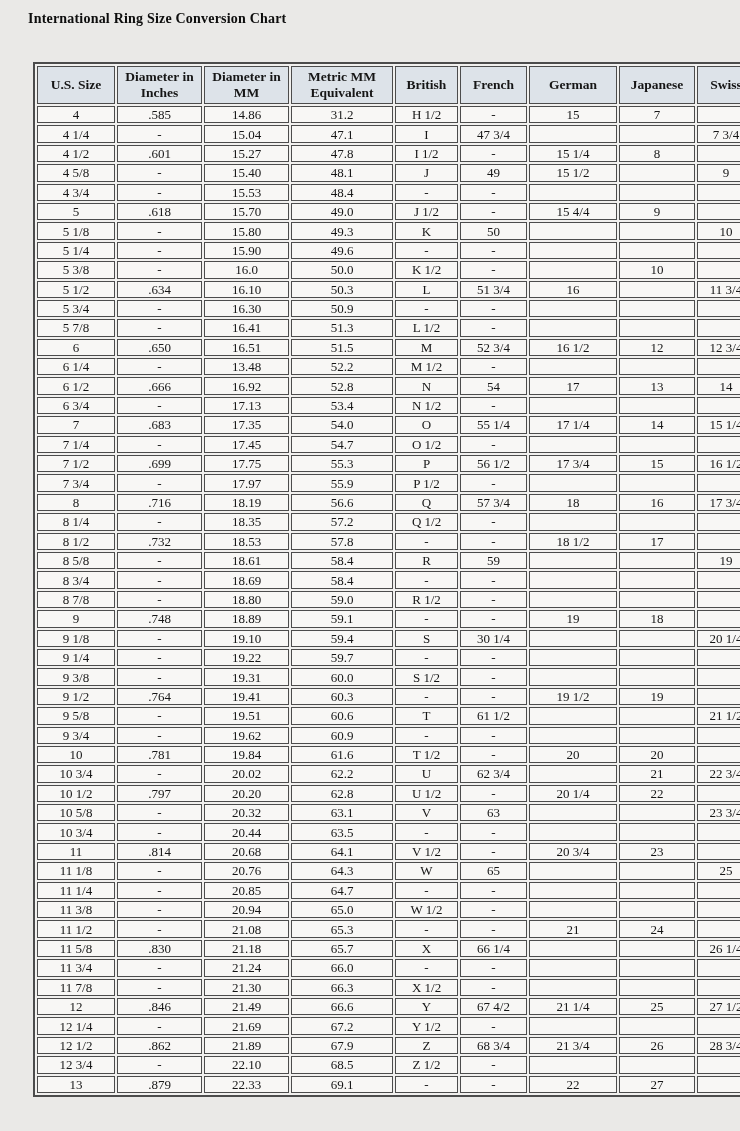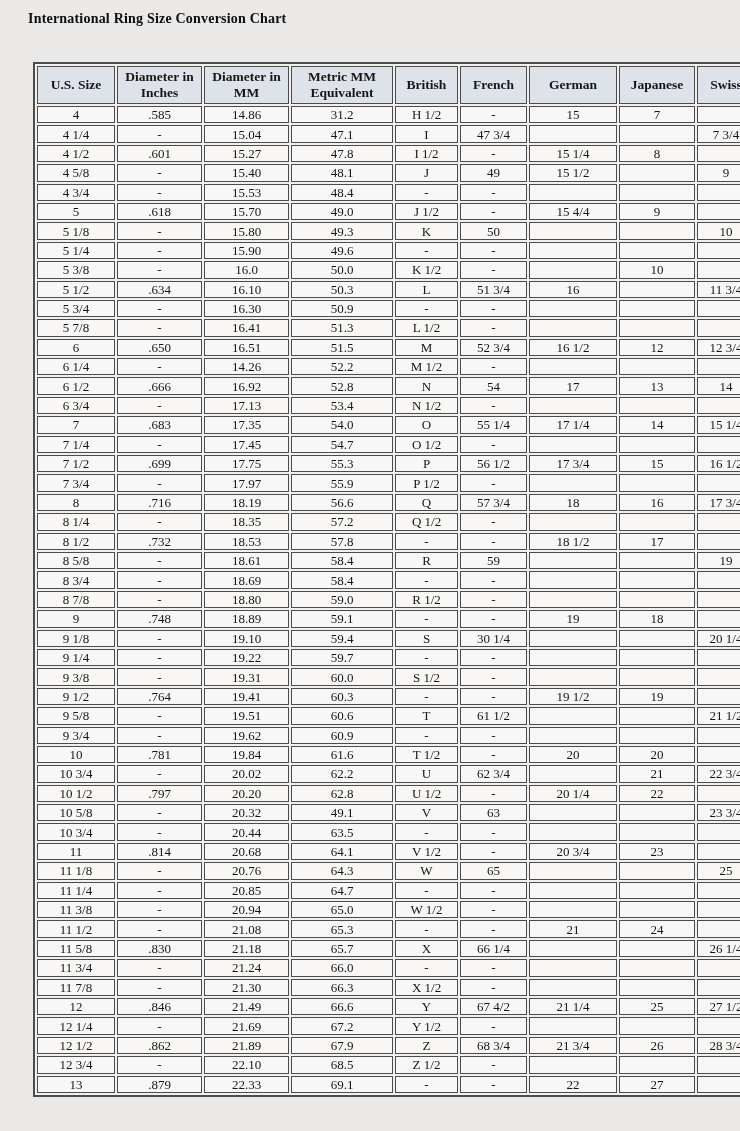--- a/index.html
+++ b/index.html
@@ -242,21 +242,21 @@
           <td>51.5</td>
           <td>M</td>
           <td>52 3/4</td>
           <td>16 1/2</td>
           <td>12</td>
           <td>12 3/4</td>
         </tr>
         <tr>
           <td>6 1/4</td>
           <td>-</td>
-          <td>14.26</td>
+          <td>13.48</td>
           <td>52.2</td>
           <td>M 1/2</td>
           <td>-</td>
           <td></td>
           <td></td>
           <td></td>
         </tr>
         <tr>
           <td>6 1/2</td>
           <td>.666</td>
@@ -496,21 +496,21 @@
           <td>U 1/2</td>
           <td>-</td>
           <td>20 1/4</td>
           <td>22</td>
           <td></td>
         </tr>
         <tr>
           <td>10 5/8</td>
           <td>-</td>
           <td>20.32</td>
-          <td>49.1</td>
+          <td>63.1</td>
           <td>V</td>
           <td>63</td>
           <td></td>
           <td></td>
           <td>23 3/4</td>
         </tr>
         <tr>
           <td>10 3/4</td>
           <td>-</td>
           <td>20.44</td>

